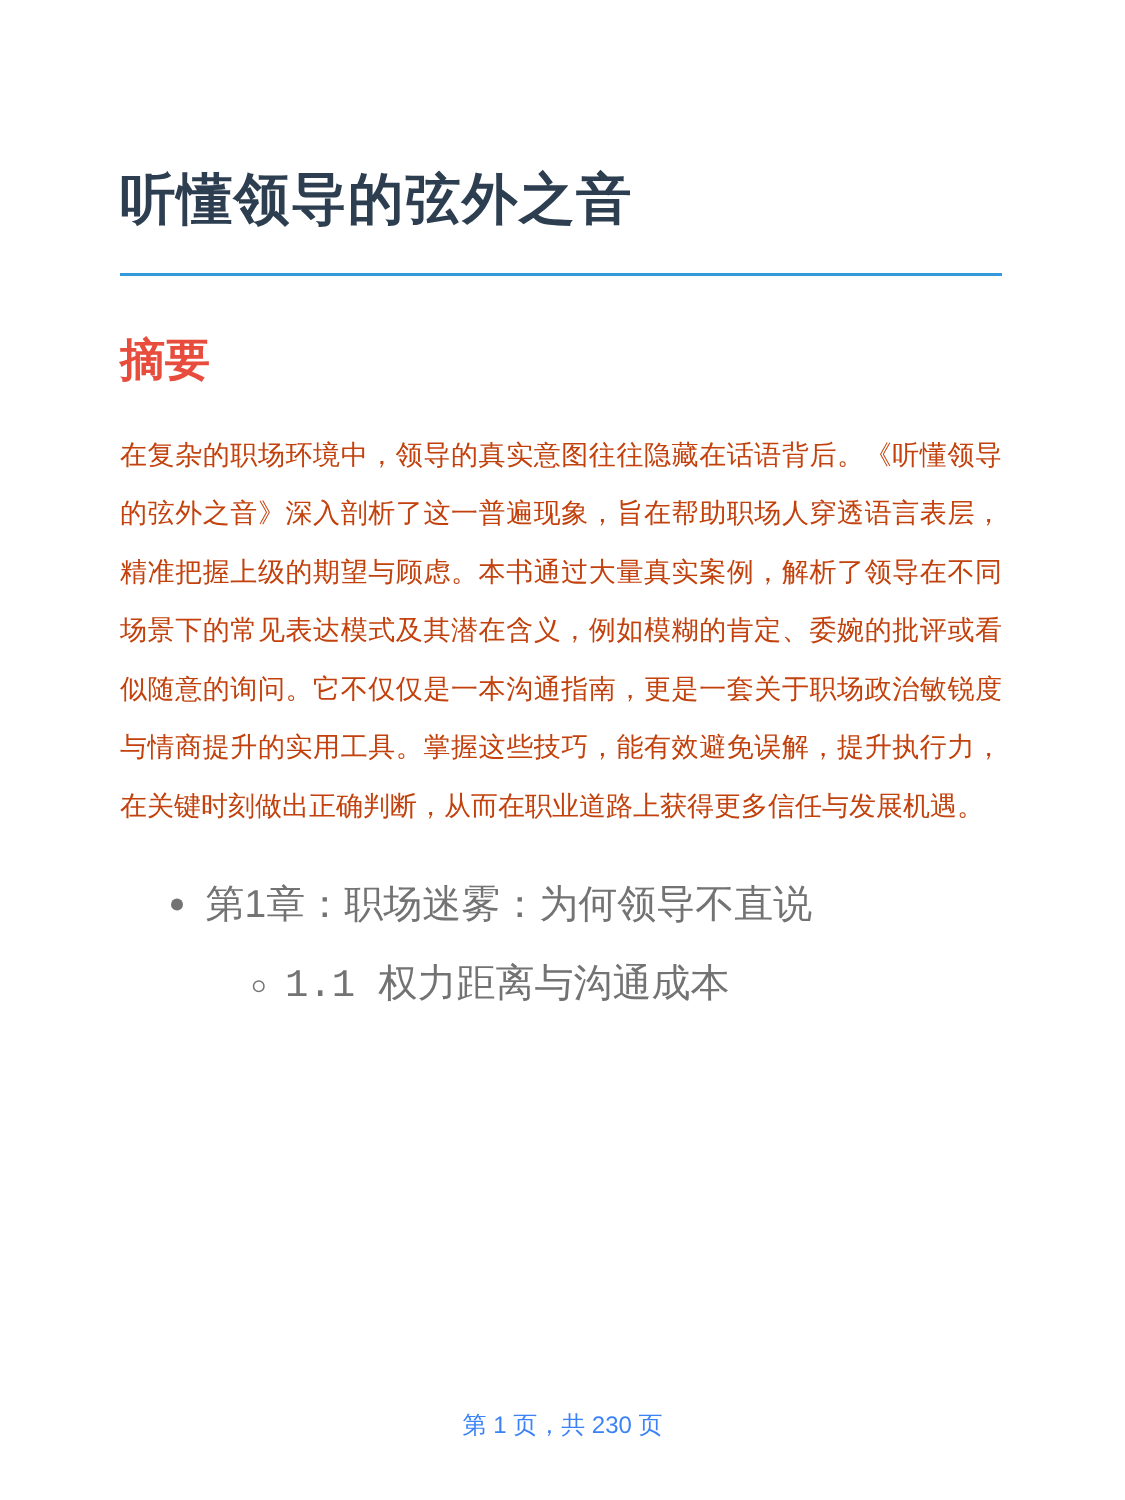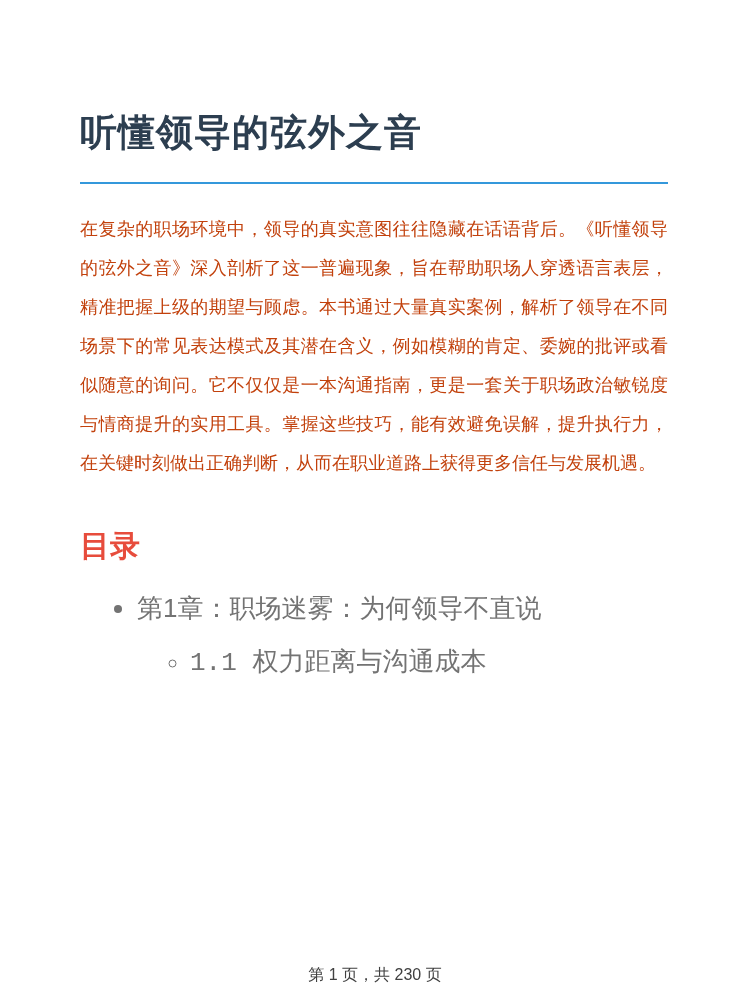--- a/index.html
+++ b/index.html
@@ -67,35 +67,34 @@
     margin: 0;
   }
   .page-footer {
     position: absolute;
     left: 0;
     right: 0;
     top: 941px;
     text-align: center;
     font-size: 16px;
     line-height: 20px;
-    color: #404040;
-    margin-top: 24px;
+    color: #3b82f6;
   }
 </style>
 </head>
 <body>
 
 <div class="page">
 
   <h1 class="doc-title">听懂领导的弦外之音</h1>
 
+  <h2 class="section-heading">摘要</h2>
 
   <p class="abstract-body">在复杂的职场环境中，领导的真实意图往往隐藏在话语背后。《听懂领导的弦外之音》深入剖析了这一普遍现象，旨在帮助职场人穿透语言表层，精准把握上级的期望与顾虑。本书通过大量真实案例，解析了领导在不同场景下的常见表达模式及其潜在含义，例如模糊的肯定、委婉的批评或看似随意的询问。它不仅仅是一本沟通指南，更是一套关于职场政治敏锐度与情商提升的实用工具。掌握这些技巧，能有效避免误解，提升执行力，在关键时刻做出正确判断，从而在职业道路上获得更多信任与发展机遇。</p>
 
-  <h2 class="section-heading toc">目录</h2>
 
   <ul class="toc-list">
     <li>
       <span>第1章：职场迷雾：为何领导不直说</span>
       <ul class="toc-sublist">
         <li>1.1 权力距离与沟通成本</li>
       </ul>
     </li>
   </ul>
 

